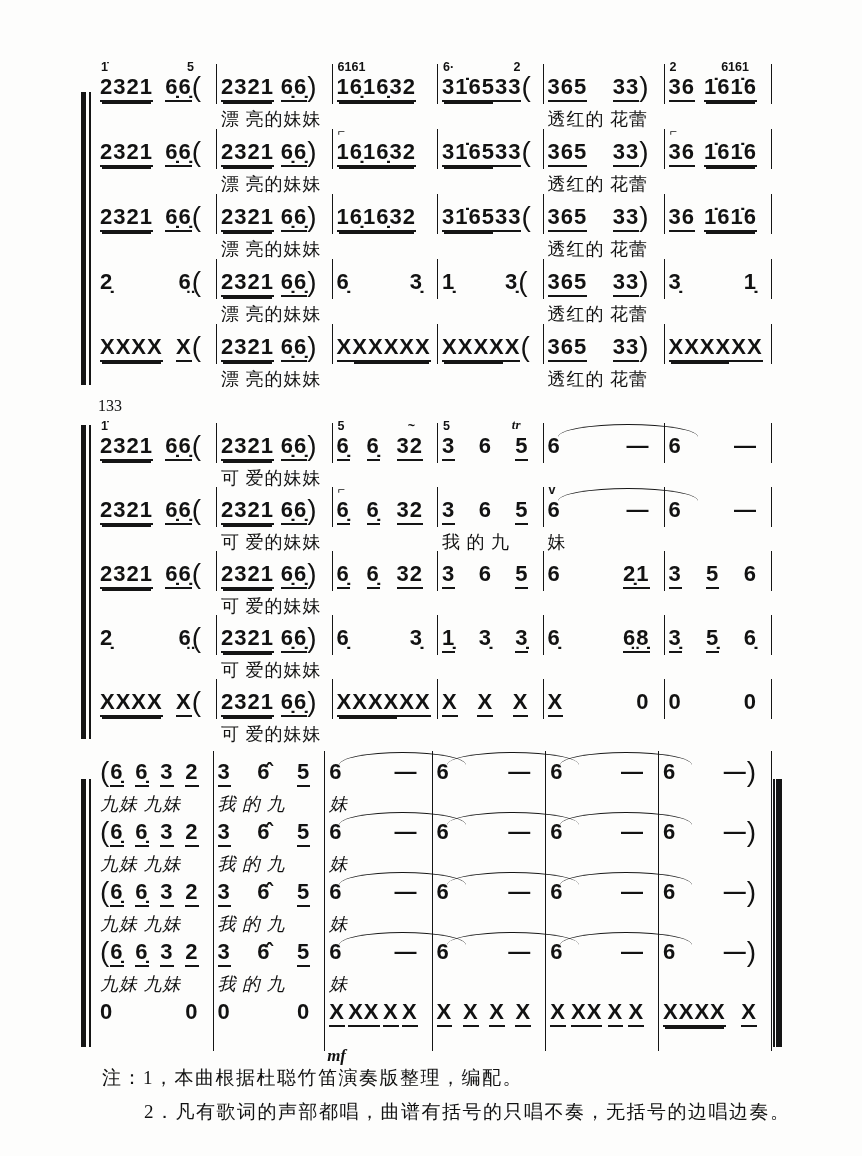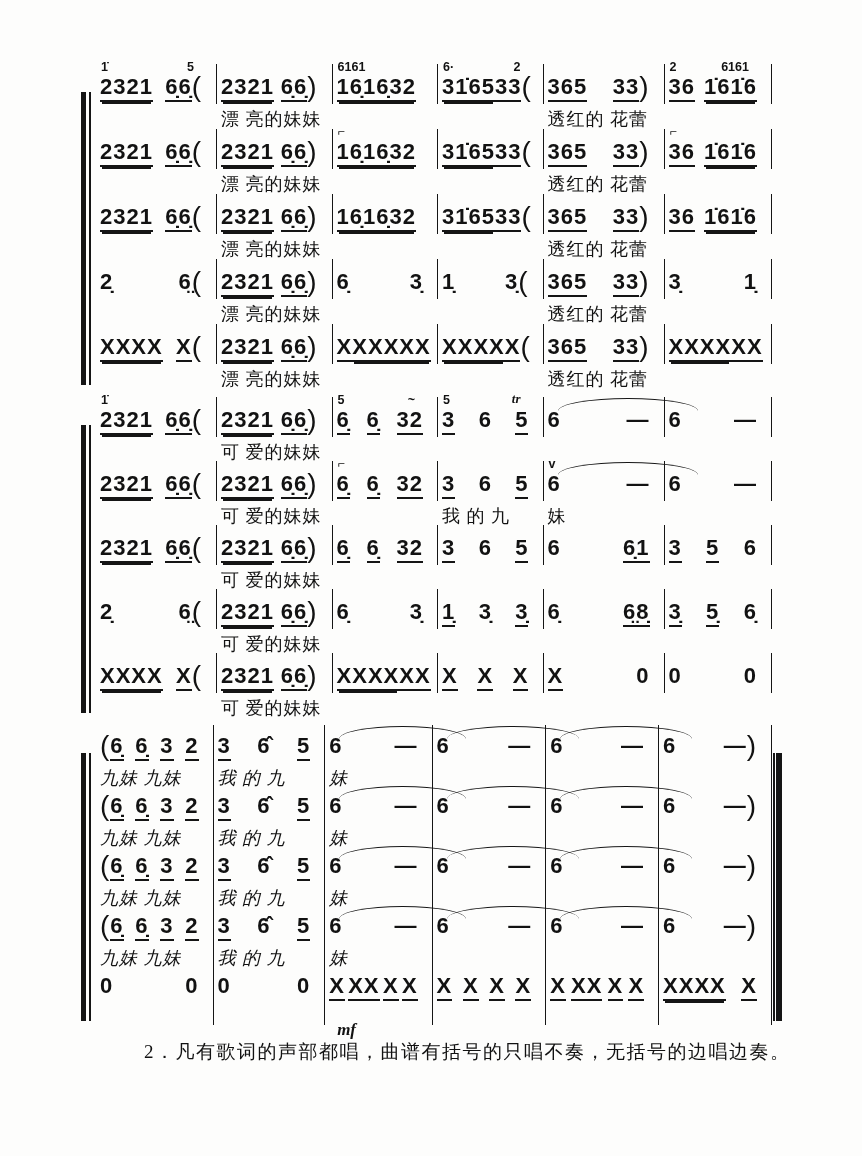--- a/index.html
+++ b/index.html
@@ -26,21 +26,21 @@
   .notes{display:flex;justify-content:space-between;align-items:flex-end;
          padding:0 14px 4px 4px;font:700 22px "Liberation Sans",sans-serif;letter-spacing:1px;white-space:pre;}
   .tk{display:inline-block;}
   .b1{border-bottom:2px solid #151515;padding-bottom:1px;}
   .b2{border-bottom:2px solid #151515;box-shadow:0 4px 0 -2px #151515;padding-bottom:1px;margin-top:48px;}
   .pr{font-weight:400;font-size:28px;line-height:18px;display:inline-block;transform:translateY(2px);}
   .lyr{height:25px;font:18px "Liberation Serif",serif;letter-spacing:1px;padding:3px 0 0 4px;box-sizing:border-box;white-space:pre;}
   .sys-c .lyr{height:22px;font-style:italic;}
   .tiearc{position:absolute;left:14px;right:-34px;top:1px;height:12px;z-index:2;
           border-top:1.8px solid #151515;border-radius:50% 50% 0 0/100% 100% 0 0;}
-  .dyn{position:absolute;left:12px;bottom:-15px;font:italic 700 17px "Liberation Serif",serif;z-index:3;text-align:center;}
+  .dyn{position:absolute;left:2px;bottom:-15px;font:italic 700 17px "Liberation Serif",serif;z-index:3;text-align:center;}
   .endbar{position:absolute;right:-10px;top:28px;bottom:4px;width:9px;box-sizing:border-box;
           border-left:2px solid #151515;border-right:6px solid #151515;}
   .footnotes{margin:14px 0 0 6px;font:19px "Liberation Serif",serif;letter-spacing:1.5px;}
   .fline{white-space:pre;}
   .fline2{margin:8px 0 0 42px;}
 </style>
 </head>
 <body>
 
 <div class="page">
@@ -276,20 +276,21 @@
           <div class="cell" style="width: 15.9%;">
             <div class="upper">
               <div class="orn"></div>
               <div class="notes"><span class="tk"><span class="b2">XXXX</span></span><span class="tk"><span class="b1">XX</span></span></div>
             </div>
             <div class="lyr"></div>
           </div>
         </div>
       </div>
       <div class="system sys-b">
+        <div class="sysline"><span class="sysnum">133</span></div>
         <div class="vrow">
           <div class="cell" style="width: 17.9%;">
             <div class="upper">
               <div class="orn">
                 <span>1̇</span>
               </div>
               <div class="notes"><span class="tk"><span class="b2">2321</span></span><span class="tk"><span class="b1">6̣6̣</span><span class="pr">(</span></span></div>
             </div>
             <div class="lyr"></div>
           </div>
@@ -410,21 +411,21 @@
           <div class="cell" style="width: 15.6%;">
             <div class="upper">
               <div class="orn"></div>
               <div class="notes"><span class="tk"><span class="b1">3</span></span><span class="tk"><span>6</span></span><span class="tk"><span class="b1">5</span></span></div>
             </div>
             <div class="lyr"></div>
           </div>
           <div class="cell" style="width: 17.9%;">
             <div class="upper">
               <div class="orn"></div>
-              <div class="notes"><span class="tk"><span>6</span></span><span class="tk"><span class="b1">6̣1</span></span></div>
+              <div class="notes"><span class="tk"><span>6</span></span><span class="tk"><span class="b1">2̣1</span></span></div>
             </div>
             <div class="lyr"></div>
           </div>
           <div class="cell" style="width: 15.9%;">
             <div class="upper">
               <div class="orn"></div>
               <div class="notes"><span class="tk"><span class="b1">3</span></span><span class="tk"><span class="b1">5</span></span><span class="tk"><span>6</span></span></div>
             </div>
             <div class="lyr"></div>
           </div>
@@ -749,15 +750,16 @@
               <div class="orn"></div>
               <div class="notes"><span class="tk"><span class="b2">XXXX</span></span><span class="tk"><span class="b1">X</span></span></div>
             </div>
             <div class="lyr"></div>
           </div>
         </div>
         <div class="endbar"></div>
       </div>
     </div>
   <div class="footnotes">
+    <div class="fline"><span>注：</span><span>1，本曲根据杜聪竹笛演奏版整理，编配。</span></div>
     <div class="fline fline2">2．凡有歌词的声部都唱，曲谱有括号的只唱不奏，无括号的边唱边奏。</div>
   </div>
 </div>
 
 </body></html>

